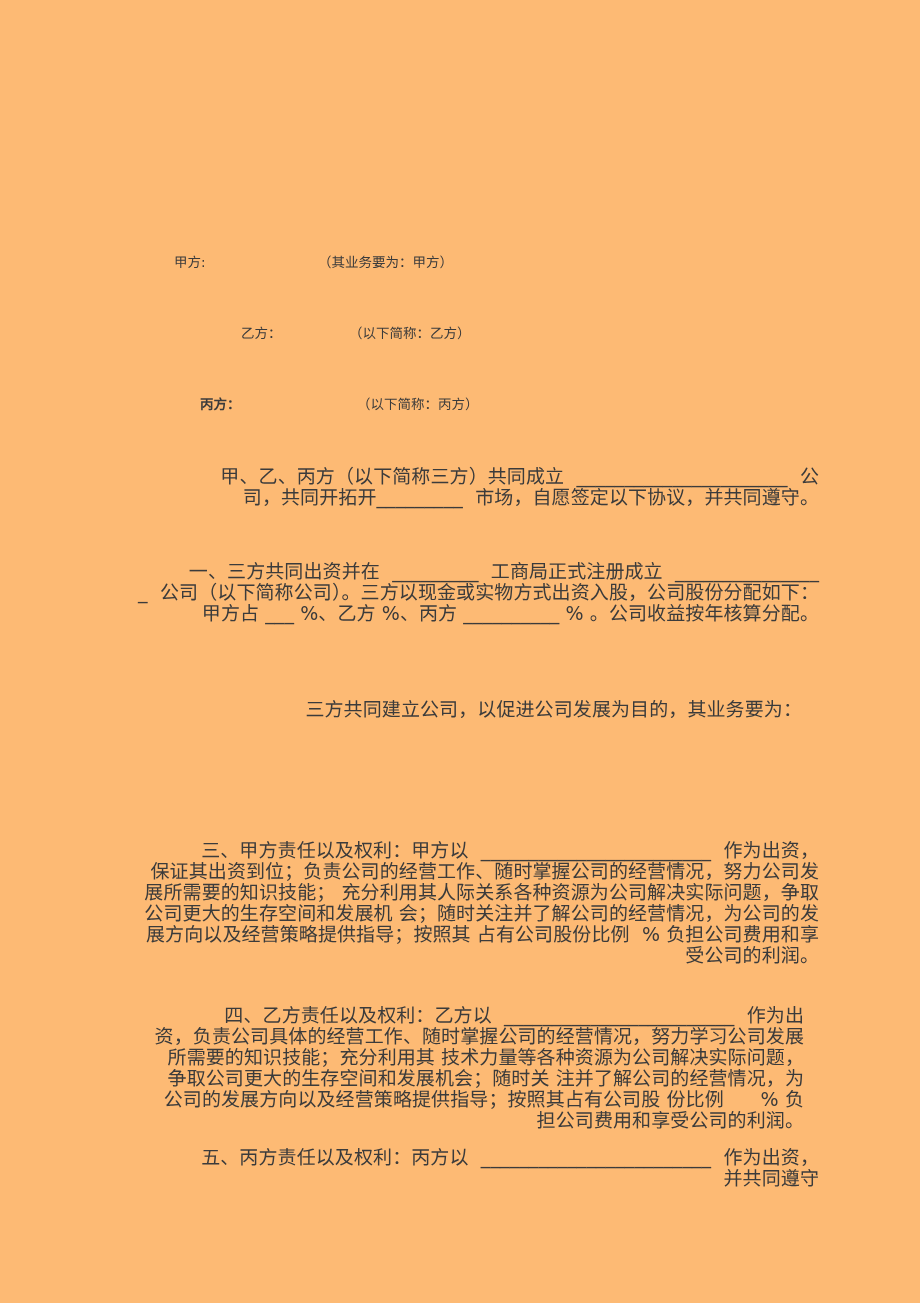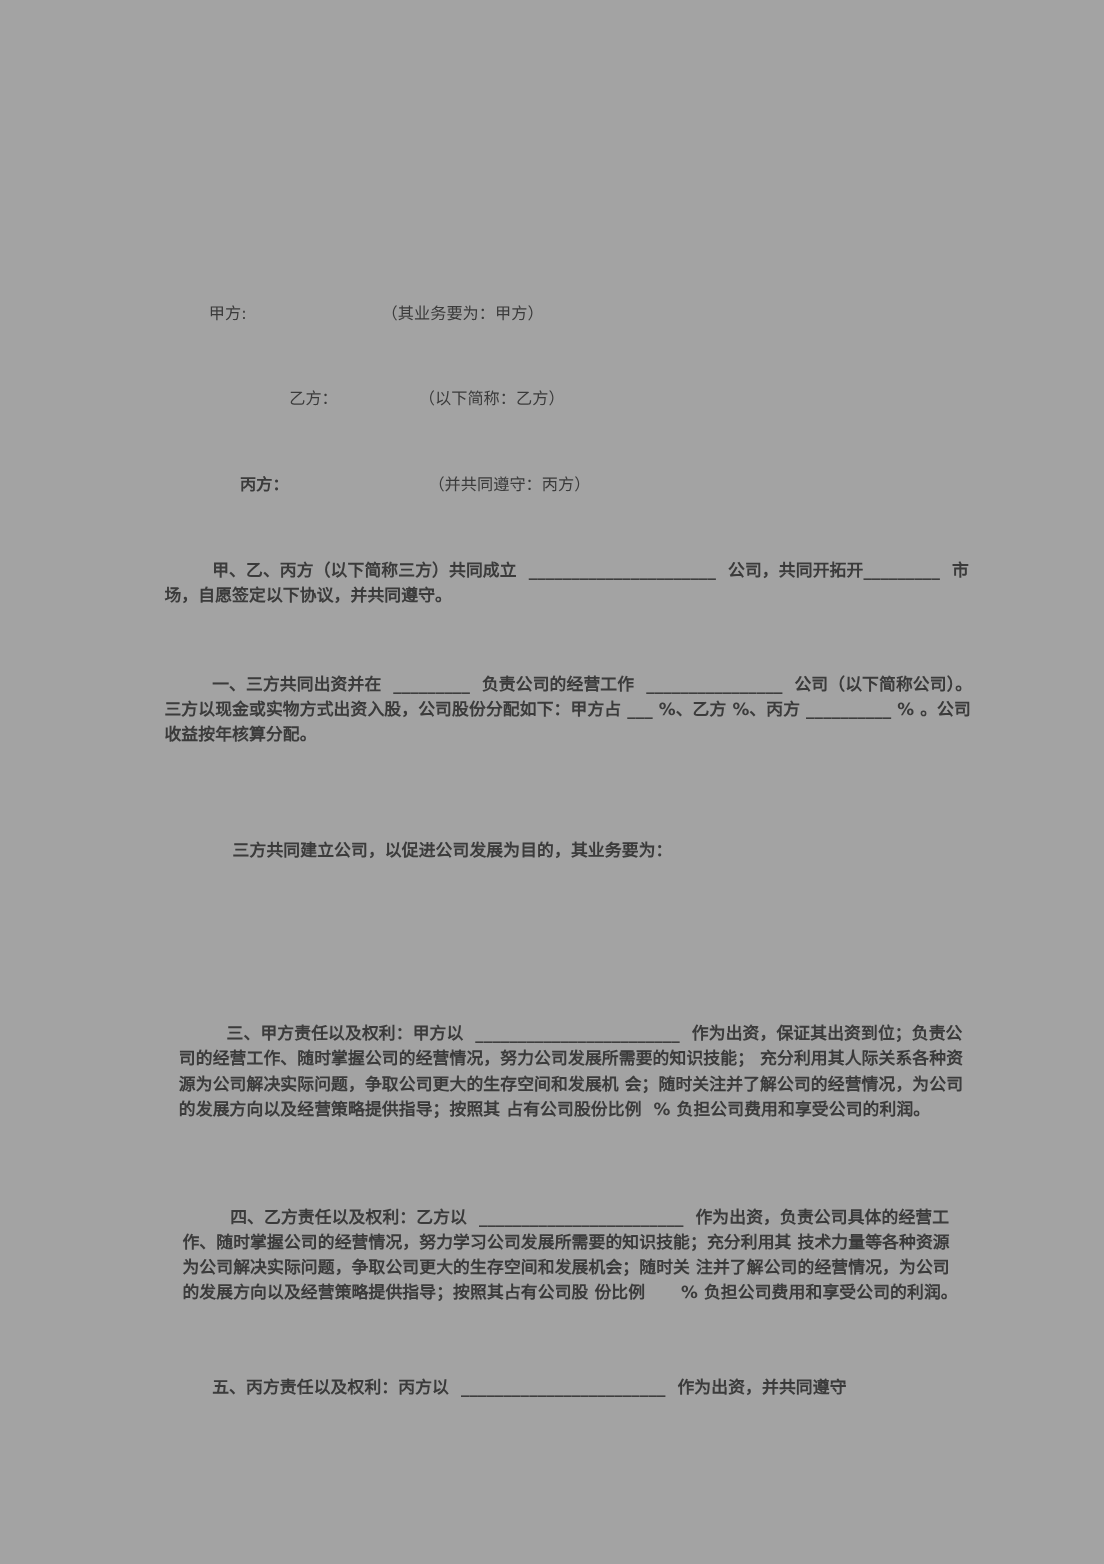--- a/index.html
+++ b/index.html
@@ -9,40 +9,39 @@
     background: #ffffff;
   }
   body {
     font-family: "DejaVu Sans", "Liberation Sans", sans-serif;
     color: #3b3b3b;
   }
   .page {
     position: relative;
     width: 920px;
     height: 1303px;
-    background: #a3a3a3;
+    background: #fdba74;
     overflow: hidden;
     box-sizing: border-box;
     padding-left: 48px;
   }
   .doc-body {
     position: absolute;
     left: 137px;
     top: 0;
     width: 682px;
   }
   .para {
-    font-size: 14px;
+    font-size: 19px;
     line-height: 21px;
     color: #3b3b3b;
-    text-align: left;
+    text-align: right;
     letter-spacing: 0.1px;
     word-break: break-all;
     white-space: pre-wrap;
-    font-weight: bold;
   }
   .party-line {
     font-size: 13.5px;
     line-height: 21px;
     color: #3b3b3b;
     white-space: pre;
   }
   
   .blk-party-a { position: absolute; left: 37px;  top: 252px; }
   .blk-party-b { position: absolute; left: 63px;  top: 323px; margin-left: 41px; }
@@ -71,37 +70,37 @@
       <div class="party-line">乙方：</div>
     </div>
     <div style="position:absolute; left:212px; top:323px;">
       <div class="party-line">（以下简称：乙方）</div>
     </div>
 
     <div class="blk-party-c">
       <div class="party-line">丙方：</div>
     </div>
     <div style="position:absolute; left:220px; top:394px;">
-      <div class="party-line">（并共同遵守：丙方）</div>
+      <div class="party-line">（以下简称：丙方）</div>
     </div>
 
     <div class="blk-intro">
       <p class="para" style="margin:0;">        甲、乙、丙方（以下简称三方）共同成立  ______________________  公司，共同开拓开_________  市场，自愿签定以下协议，并共同遵守。</p>
     </div>
 
     <div class="blk-one">
-      <p class="para" style="margin:0;">        一、三方共同出资并在  _________  负责公司的经营工作  ________________  公司（以下简称公司）。三方以现金或实物方式出资入股，公司股份分配如下：甲方占 ___ %、乙方 %、丙方 __________ % 。公司收益按年核算分配。</p>
+      <p class="para" style="margin:0;">        一、三方共同出资并在  _________  工商局正式注册成立  ________________  公司（以下简称公司）。三方以现金或实物方式出资入股，公司股份分配如下：甲方占 ___ %、乙方 %、丙方 __________ % 。公司收益按年核算分配。</p>
     </div>
 
     <div class="blk-purpose">
       <p class="para" style="margin:17px;">        三方共同建立公司，以促进公司发展为目的，其业务要为：</p>
     </div>
 
     <div class="blk-three">
-      <p class="para" style="margin:12px;">        三、甲方责任以及权利：甲方以  ________________________  作为出资，保证其出资到位；负责公司的经营工作、随时掌握公司的经营情况，努力公司发展所需要的知识技能； 充分利用其人际关系各种资源为公司解决实际问题，争取公司更大的生存空间和发展机 会；随时关注并了解公司的经营情况，为公司的发展方向以及经营策略提供指导；按照其 占有公司股份比例  % 负担公司费用和享受公司的利润。</p>
+      <p class="para" style="margin:0;">        三、甲方责任以及权利：甲方以  ________________________  作为出资，保证其出资到位；负责公司的经营工作、随时掌握公司的经营情况，努力公司发展所需要的知识技能； 充分利用其人际关系各种资源为公司解决实际问题，争取公司更大的生存空间和发展机 会；随时关注并了解公司的经营情况，为公司的发展方向以及经营策略提供指导；按照其 占有公司股份比例  % 负担公司费用和享受公司的利润。</p>
     </div>
 
     <div class="blk-four">
       <p class="para" style="margin:15px;">        四、乙方责任以及权利：乙方以  ________________________  作为出资，负责公司具体的经营工作、随时掌握公司的经营情况，努力学习公司发展所需要的知识技能；充分利用其 技术力量等各种资源为公司解决实际问题，争取公司更大的生存空间和发展机会；随时关 注并了解公司的经营情况，为公司的发展方向以及经营策略提供指导；按照其占有公司股 份比例      % 负担公司费用和享受公司的利润。</p>
     </div>
 
     <div class="blk-five">
       <p class="para" style="margin:0;">        五、丙方责任以及权利：丙方以  ________________________  作为出资，并共同遵守</p>
     </div>
 

